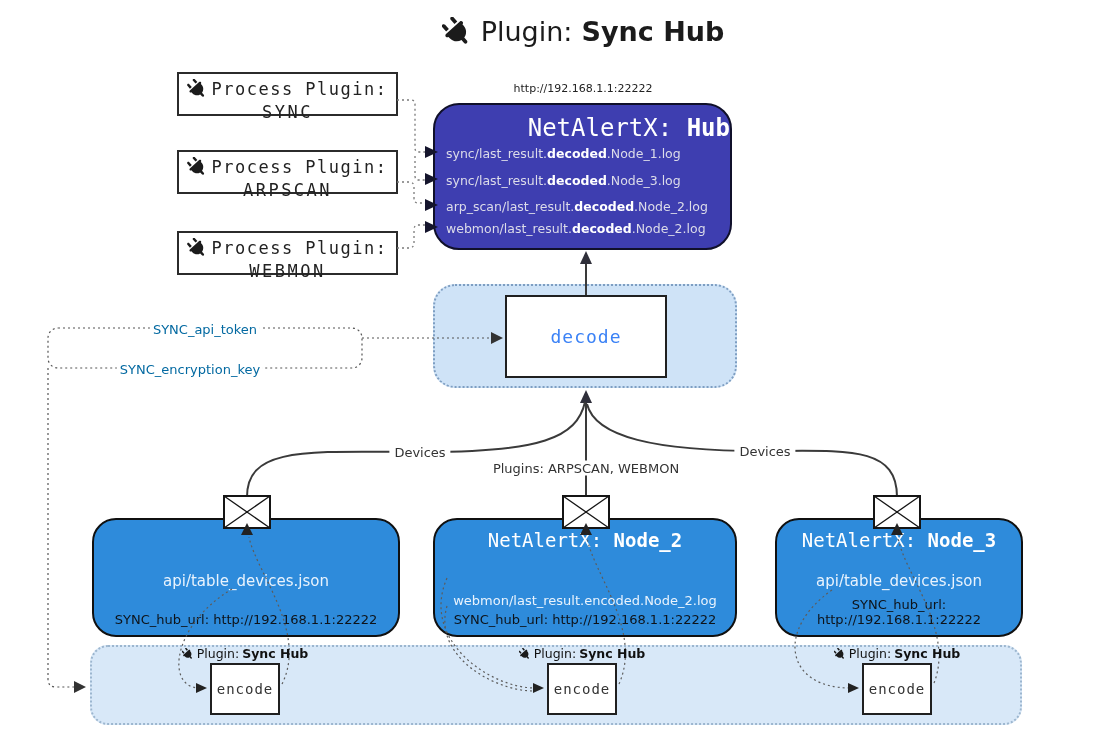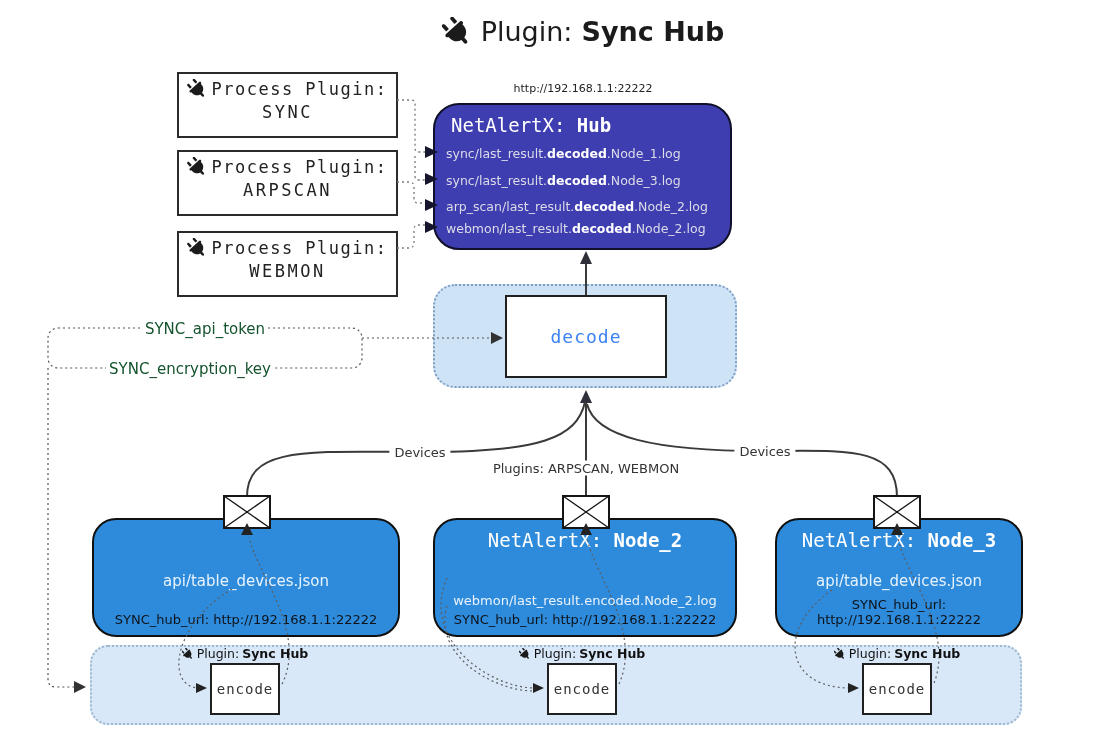--- a/index.html
+++ b/index.html
@@ -13,29 +13,29 @@
   #boxes{z-index:1} #edges{z-index:2;pointer-events:none} #labels{z-index:3}
   .abs{position:absolute}
   .mono{font-family:"DejaVu Sans Mono",monospace}
   .plug{fill:#1b1b1b;flex:0 0 auto}
   .s30{width:30px;height:30px}.s20{width:20px;height:20px}.s12{width:12px;height:12px}
 
   .title{left:583px;top:16px;transform:translateX(-50%);display:flex;align-items:center;gap:9px;
          font-size:27px;color:var(--ink);white-space:nowrap}
   .title .bold{font-weight:bold}
 
-  .pbox{left:177px;width:221px;height:66px;background:#fff;border:2px solid #2b2b2b;color:#222}
+  .pbox{left:177px;width:221px;height:44px;background:#fff;border:2px solid #2b2b2b;color:#222}
   .pbox .l1{display:flex;justify-content:center;align-items:center;gap:4px;margin-top:5px;
             font-size:17px;letter-spacing:1.5px}
   .pbox .l2{text-align:center;font-size:17px;letter-spacing:2.5px;margin-top:3px}
 
   .hub-url{left:583px;top:82px;transform:translateX(-50%);font-size:11px;color:#222;white-space:nowrap}
   .hub{left:433px;top:103px;width:299px;height:147px;background:var(--hub-bg);
        border:2px solid #10102a;border-radius:26px;color:#fff}
-  .hub-title{position:absolute;top:9px;left:16px;right:0;text-align:left;font-size:19px}
+  .hub-title{position:absolute;top:9px;left:4px;right:0;text-align:right;font-size:24px}
   .hub-title .bold{font-weight:bold}
   .hub-line{position:absolute;left:11px;white-space:nowrap;font-size:12.5px;color:#dcdce9;height:20px;line-height:20px}
   .hub-line b{color:#fff}
 
   .decode-wrap{left:433px;top:284px;width:304px;height:104px;background:var(--panel-bg);
                border:2px dotted #7e9ec2;border-radius:22px}
   .proc-box{background:#fff;border:2px solid #202020;display:flex;align-items:center;justify-content:center;color:#3b82f6}
   .decode-box{left:505px;top:295px;width:162px;height:83px;font-size:18px;letter-spacing:1px}
 
   .node{top:518px;height:119px;background:var(--node-bg);border:2px solid #101010;border-radius:24px;color:#fff}
@@ -46,21 +46,21 @@
   .node-url{position:absolute;left:0;right:0;bottom:8px;text-align:center;font-size:13px;color:#0e1319}
 
   .bar{left:90px;top:645px;width:932px;height:80px;background:var(--bar-bg);
        border:2px dotted #9cb6cf;border-radius:18px}
   .enc{top:663px;width:70px;height:52px;font-size:14px;letter-spacing:1px;color:#333}
   .enc-label{top:646px;transform:translateX(-50%);display:flex;align-items:center;gap:3px;
              font-size:12.5px;color:#111;white-space:nowrap}
   .enc-label .bold{font-weight:bold}
 
   .line-label{transform:translate(-50%,-50%);background:#fff;padding:0 5px;font-size:13px;color:#333;white-space:nowrap}
-  .key-label{transform:translate(-50%,-50%);background:#fff;padding:0 3px;font-size:15px;color:#14532d;white-space:nowrap}
+  .key-label{transform:translate(-50%,-50%);background:#fff;padding:0 3px;font-size:13px;color:#0369a1;white-space:nowrap}
 </style>
 </head>
 <body>
 
 <div class="canvas">
 
   <svg width="0" height="0" style="position:absolute" aria-hidden="true">
     <defs>
       <symbol id="plug" viewBox="0 0 512 512">
         <g transform="rotate(-42 256 256) translate(64 0)">

